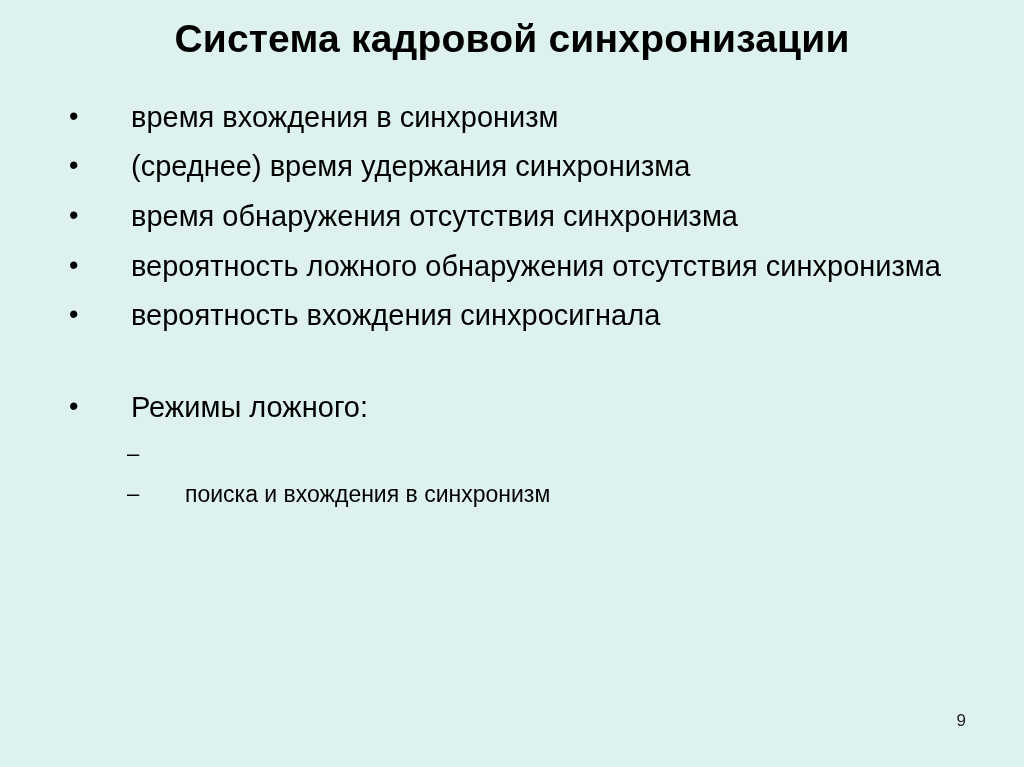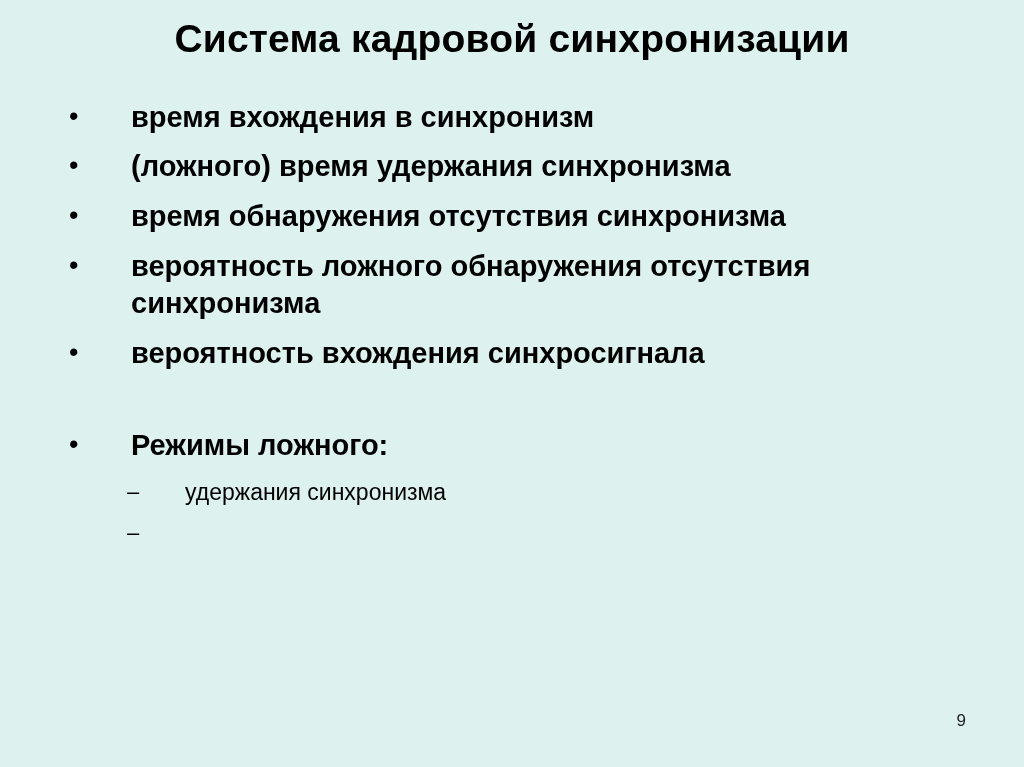--- a/index.html
+++ b/index.html
@@ -47,21 +47,20 @@
     font-size: 27px;
     line-height: 1.32;
     text-align: left;
     padding-left: 14px;
     box-sizing: border-box;
   }
   .bullet-text {
     font-size: 29px;
     line-height: 1.30;
     flex: 1;
-    font-weight: bold;
   }
   .sub-row {
     display: flex;
     align-items: flex-start;
     margin-bottom: 10px;
   }
   .sub-mark {
     width: 130px;
     flex: 0 0 130px;
     font-size: 22px;
@@ -96,21 +95,21 @@
 
   <div class="content">
 
     <div class="bullet-row">
       <span class="bullet-mark">•</span>
       <span class="bullet-text">время вхождения в синхронизм</span>
     </div>
 
     <div class="bullet-row">
       <span class="bullet-mark">•</span>
-      <span class="bullet-text">(ложного) время удержания синхронизма</span>
+      <span class="bullet-text">(среднее) время удержания синхронизма</span>
     </div>
 
     <div class="bullet-row">
       <span class="bullet-mark">•</span>
       <span class="bullet-text">время обнаружения отсутствия синхронизма</span>
     </div>
 
     <div class="bullet-row">
       <span class="bullet-mark">•</span>
       <span class="bullet-text">вероятность ложного обнаружения отсутствия синхронизма</span>
@@ -123,24 +122,24 @@
 
     <div class="spacer"></div>
 
     <div class="bullet-row">
       <span class="bullet-mark">•</span>
       <span class="bullet-text">Режимы ложного:</span>
     </div>
 
     <div class="sub-row">
       <span class="sub-mark">–</span>
-      <span class="sub-text">удержания синхронизма</span>
     </div>
 
     <div class="sub-row">
       <span class="sub-mark">–</span>
+      <span class="sub-text">поиска и вхождения в синхронизм</span>
     </div>
 
   </div>
 
   <div class="page-number">9</div>
 
 </div>
 
 </body></html>

